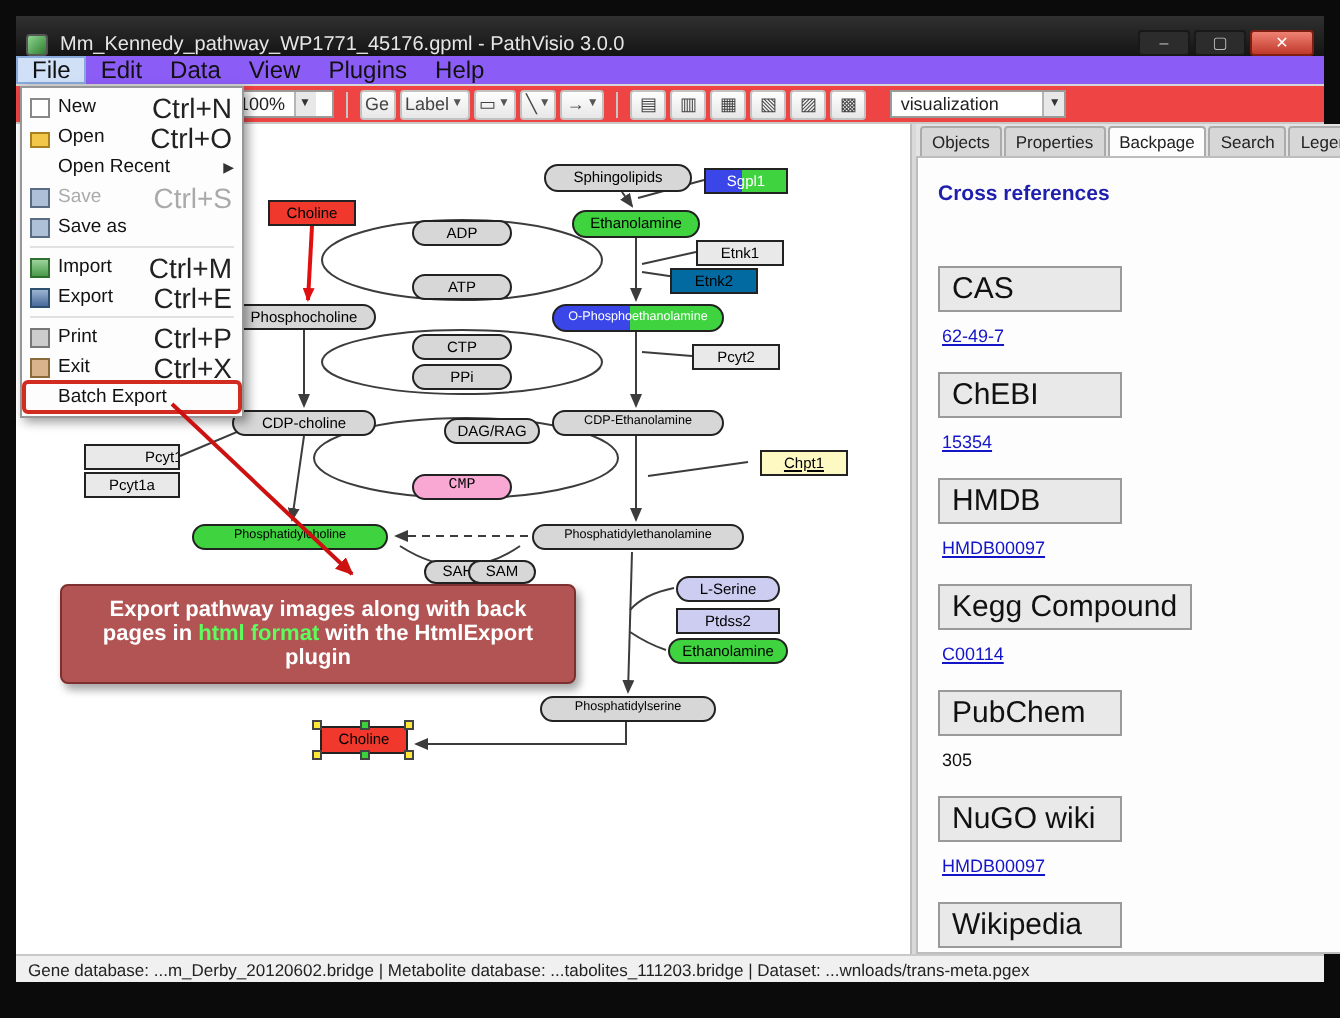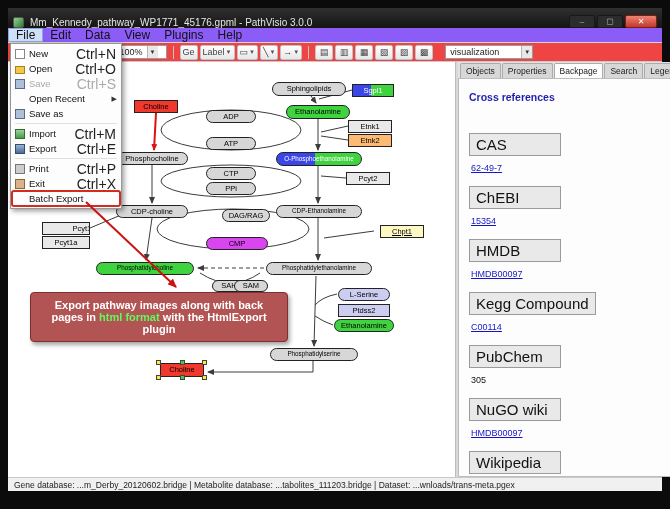--- a/index.html
+++ b/index.html
@@ -242,34 +242,34 @@
         </svg>
       <div class="annotation">
         <span>Export pathway images along with back pages in </span><span class="hl">html format</span><span> with the HtmlExport plugin</span>
       </div>
     <div class="node pill" style="left: 264px; top: 20px; width: 74px; height: 14px; background: rgb(215, 215, 215);">Sphingolipids</div>
         <div class="node rect" style="left: 344px; top: 22px; width: 42px; height: 13px; background: linear-gradient(90deg, rgb(58, 70, 232) 0px, rgb(58, 70, 232) 45%, rgb(63, 212, 63) 45%, rgb(63, 212, 63) 100%); color: rgb(255, 255, 255);">Sgpl1</div>
         <div class="node rect" style="left: 126px; top: 38px; width: 44px; height: 13px; background: rgb(240, 56, 44);">Choline</div>
         <div class="node pill" style="left: 278px; top: 43px; width: 64px; height: 14px; background: rgb(63, 212, 63);">Ethanolamine</div>
         <div class="node pill" style="left: 198px; top: 48px; width: 50px; height: 13px; background: rgb(215, 215, 215);">ADP</div>
         <div class="node rect" style="left: 340px; top: 58px; width: 44px; height: 13px; background: rgb(233, 233, 233);">Etnk1</div>
-        <div class="node rect" style="left: 340px; top: 72px; width: 44px; height: 13px; background: #fdba74;">Etnk2</div>
+        <div class="node rect" style="left: 327px; top: 72px; width: 44px; height: 13px; background: #0369a1;">Etnk2</div>
         <div class="node pill" style="left: 198px; top: 75px; width: 50px; height: 13px; background: rgb(215, 215, 215);">ATP</div>
         <div class="node pill" style="left: 108px; top: 90px; width: 72px; height: 13px; background: rgb(215, 215, 215);">Phosphocholine</div>
         <div class="node pill small" style="left: 268px; top: 90px; width: 86px; height: 14px; background: linear-gradient(90deg, rgb(58, 70, 232) 0px, rgb(58, 70, 232) 45%, rgb(63, 212, 63) 45%, rgb(63, 212, 63) 100%); color: rgb(255, 255, 255);">O-Phosphoethanolamine</div>
         <div class="node pill" style="left: 198px; top: 105px; width: 50px; height: 13px; background: rgb(215, 215, 215);">CTP</div>
         <div class="node rect" style="left: 338px; top: 110px; width: 44px; height: 13px; background: rgb(233, 233, 233);">Pcyt2</div>
         <div class="node pill" style="left: 198px; top: 120px; width: 50px; height: 13px; background: rgb(215, 215, 215);">PPi</div>
         <div class="node pill" style="left: 108px; top: 143px; width: 72px; height: 13px; background: rgb(215, 215, 215);">CDP-choline</div>
         <div class="node pill" style="left: 214px; top: 147px; width: 48px; height: 13px; background: rgb(215, 215, 215);">DAG/RAG</div>
         <div class="node pill small" style="left: 268px; top: 143px; width: 86px; height: 13px; background: rgb(215, 215, 215);">CDP-Ethanolamine</div>
         <div class="node rect" style="left: 372px; top: 163px; width: 44px; height: 13px; background: #fef9c3; text-decoration: underline;">Chpt1</div>
         <div class="node rect" style="left: 34px; top: 160px; width: 48px; height: 13px; background: rgb(233, 233, 233); padding-left: 36px;">Pcyt1b</div>
         <div class="node rect" style="left: 34px; top: 174px; width: 48px; height: 13px; background: rgb(233, 233, 233);">Pcyt1a</div>
-        <div class="node pill" style="left: 198px; top: 175px; width: 62px; height: 13px; background: #d946ef;">CMP</div>
+        <div class="node pill" style="left: 198px; top: 175px; width: 50px; height: 13px; background: #f9a8d4; font-family: Liberation Mono, monospace;">CMP</div>
         <div class="node pill small" style="left: 88px; top: 200px; width: 98px; height: 13px; background: rgb(63, 212, 63);">Phosphatidylcholine</div>
         <div class="node pill small" style="left: 258px; top: 200px; width: 106px; height: 13px; background: rgb(215, 215, 215);">Phosphatidylethanolamine</div>
         <div class="node pill" style="left: 204px; top: 218px; width: 34px; height: 12px; background: rgb(215, 215, 215);">SAH</div>
         <div class="node pill" style="left: 226px; top: 218px; width: 34px; height: 12px; background: rgb(215, 215, 215);">SAM</div>
         <div class="node pill" style="left: 330px; top: 226px; width: 52px; height: 13px; background: rgb(205, 205, 242);">L-Serine</div>
         <div class="node rect" style="left: 330px; top: 242px; width: 52px; height: 13px; background: rgb(205, 205, 242);">Ptdss2</div>
         <div class="node pill" style="left: 326px; top: 257px; width: 60px; height: 13px; background: rgb(63, 212, 63);">Ethanolamine</div>
         <div class="node pill small" style="left: 262px; top: 286px; width: 88px; height: 13px; background: rgb(215, 215, 215);">Phosphatidylserine</div>
         <div class="node rect" style="left: 152px; top: 301px; width: 44px; height: 14px; background: rgb(240, 56, 44);">Choline</div>
         <div class="handle corner" style="left: 148px; top: 298px;"></div>
@@ -318,30 +318,30 @@
     <div class="menu-item">
       <span class="mi-icon icon-new-file"></span>
       <span class="mi-label">New</span>
       <span class="mi-shortcut">Ctrl+N</span>
     </div>
     <div class="menu-item">
       <span class="mi-icon icon-open-folder"></span>
       <span class="mi-label">Open</span>
       <span class="mi-shortcut">Ctrl+O</span>
     </div>
+    <div class="menu-item">
+      <span class="mi-icon icon-none"></span>
+      <span class="mi-label">Open Recent</span>
+      <span class="mi-shortcut"></span>
+      <span class="mi-sub">▶</span>
+    </div>
     <div class="menu-item disabled">
       <span class="mi-icon icon-save"></span>
       <span class="mi-label">Save</span>
       <span class="mi-shortcut">Ctrl+S</span>
-    </div>
-    <div class="menu-item">
-      <span class="mi-icon icon-none"></span>
-      <span class="mi-label">Open Recent</span>
-      <span class="mi-shortcut"></span>
-      <span class="mi-sub">▶</span>
     </div>
     <div class="menu-item">
       <span class="mi-icon icon-save-as"></span>
       <span class="mi-label">Save as</span>
       <span class="mi-shortcut"></span>
     </div>
     <div class="menu-sep"></div>
     <div class="menu-item">
       <span class="mi-icon icon-import"></span>
       <span class="mi-label">Import</span>

